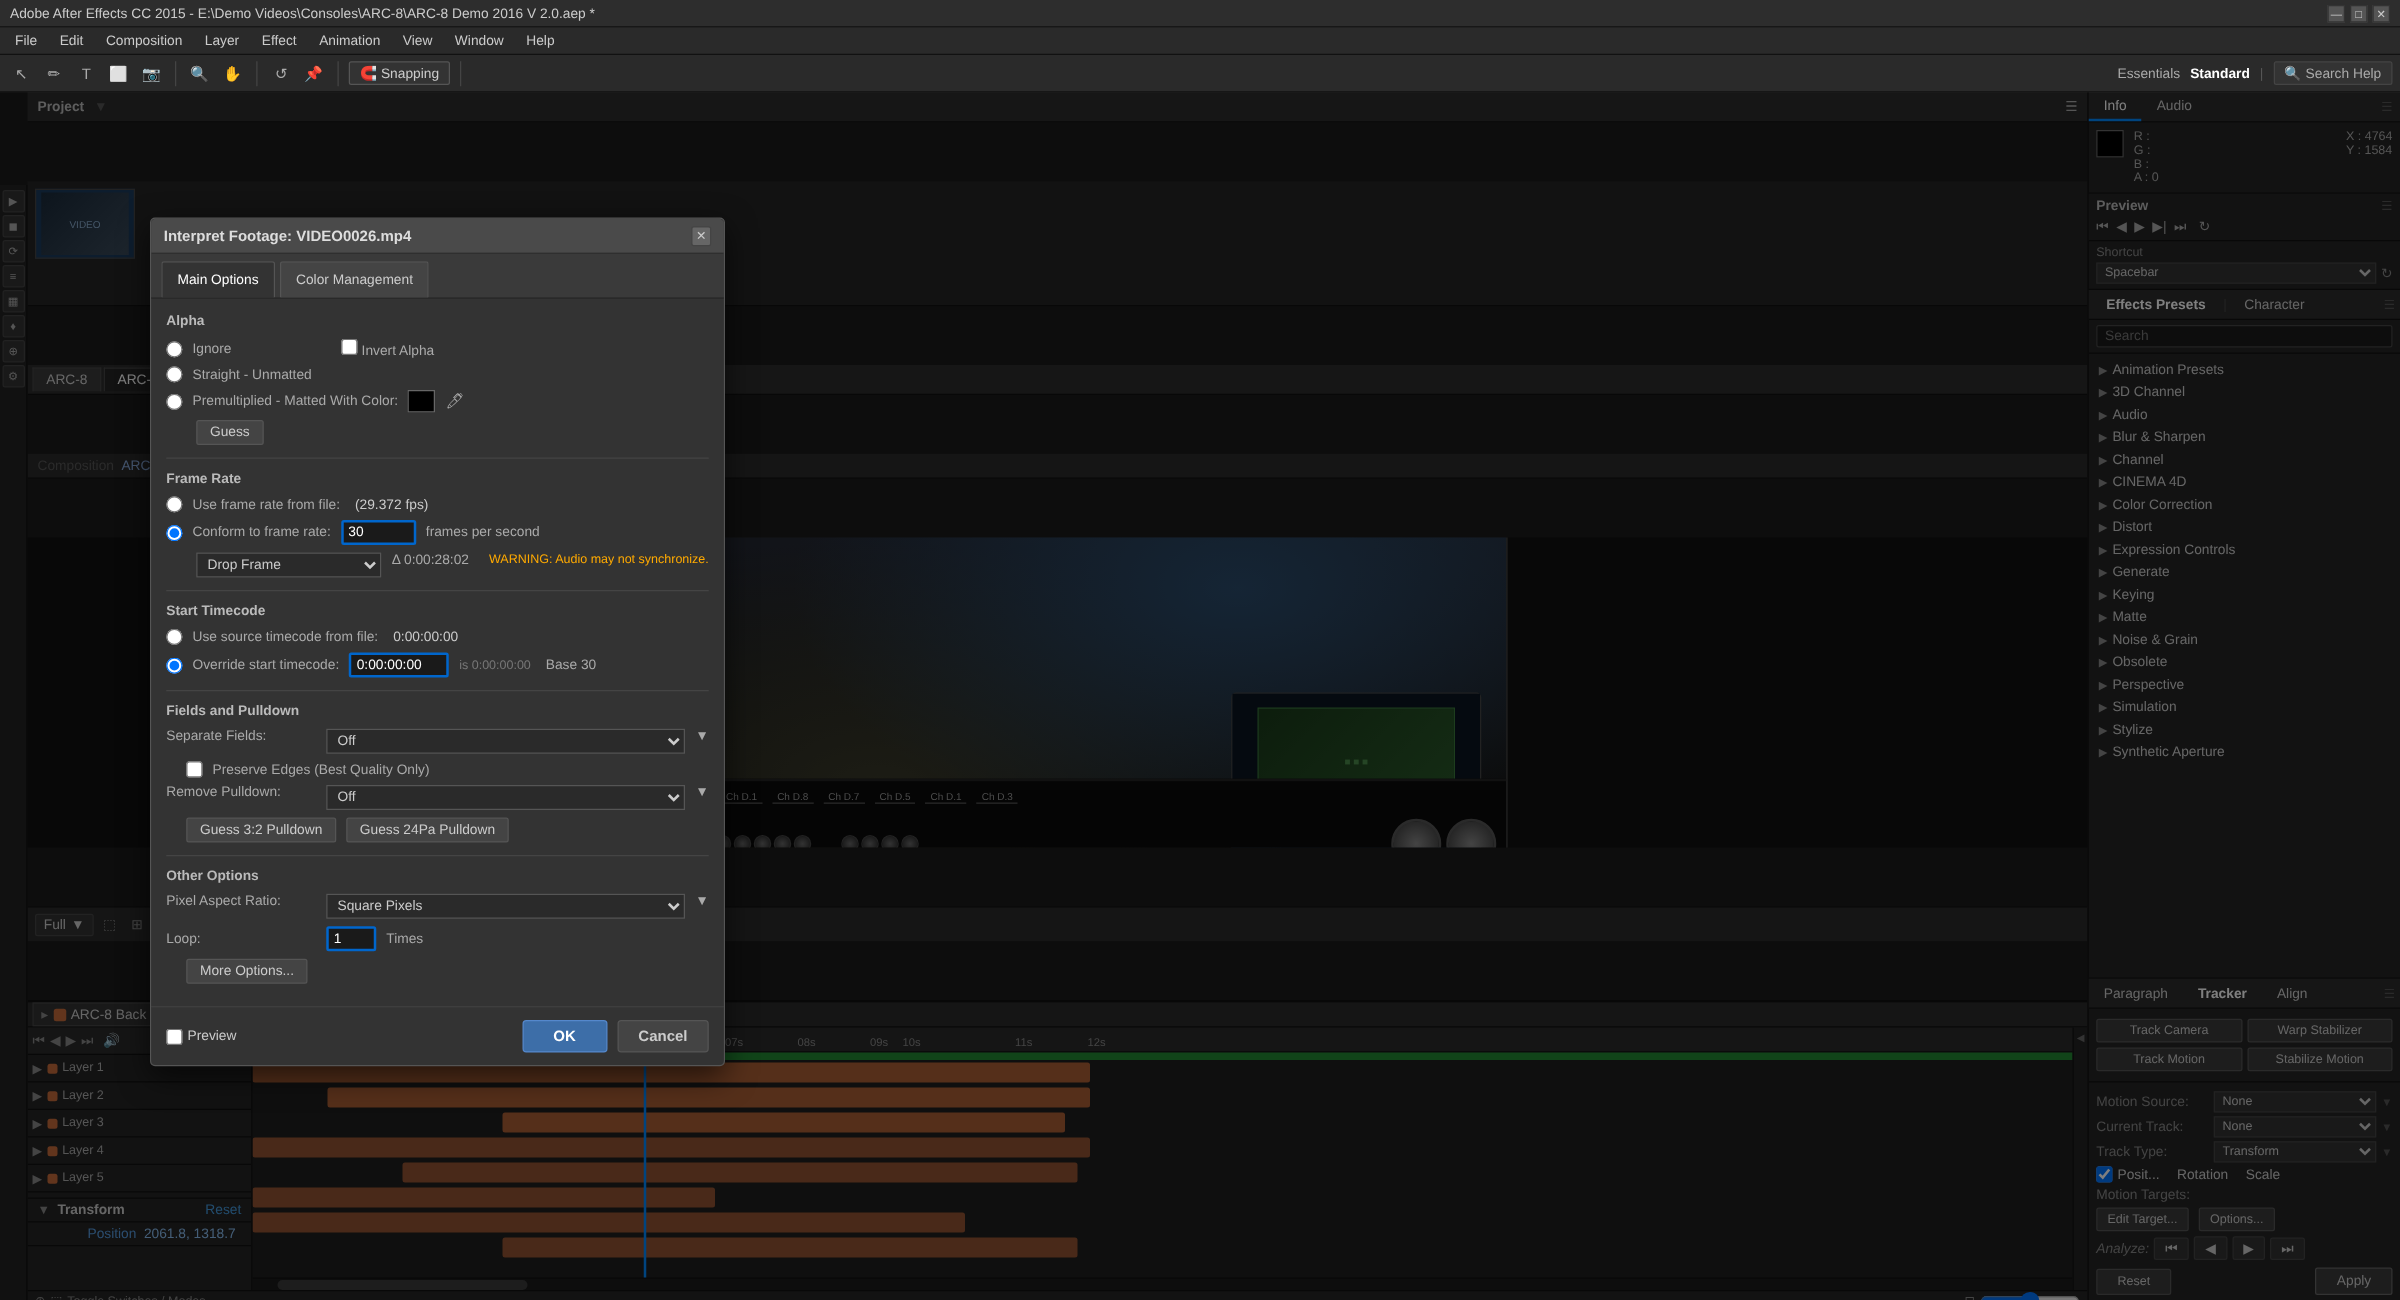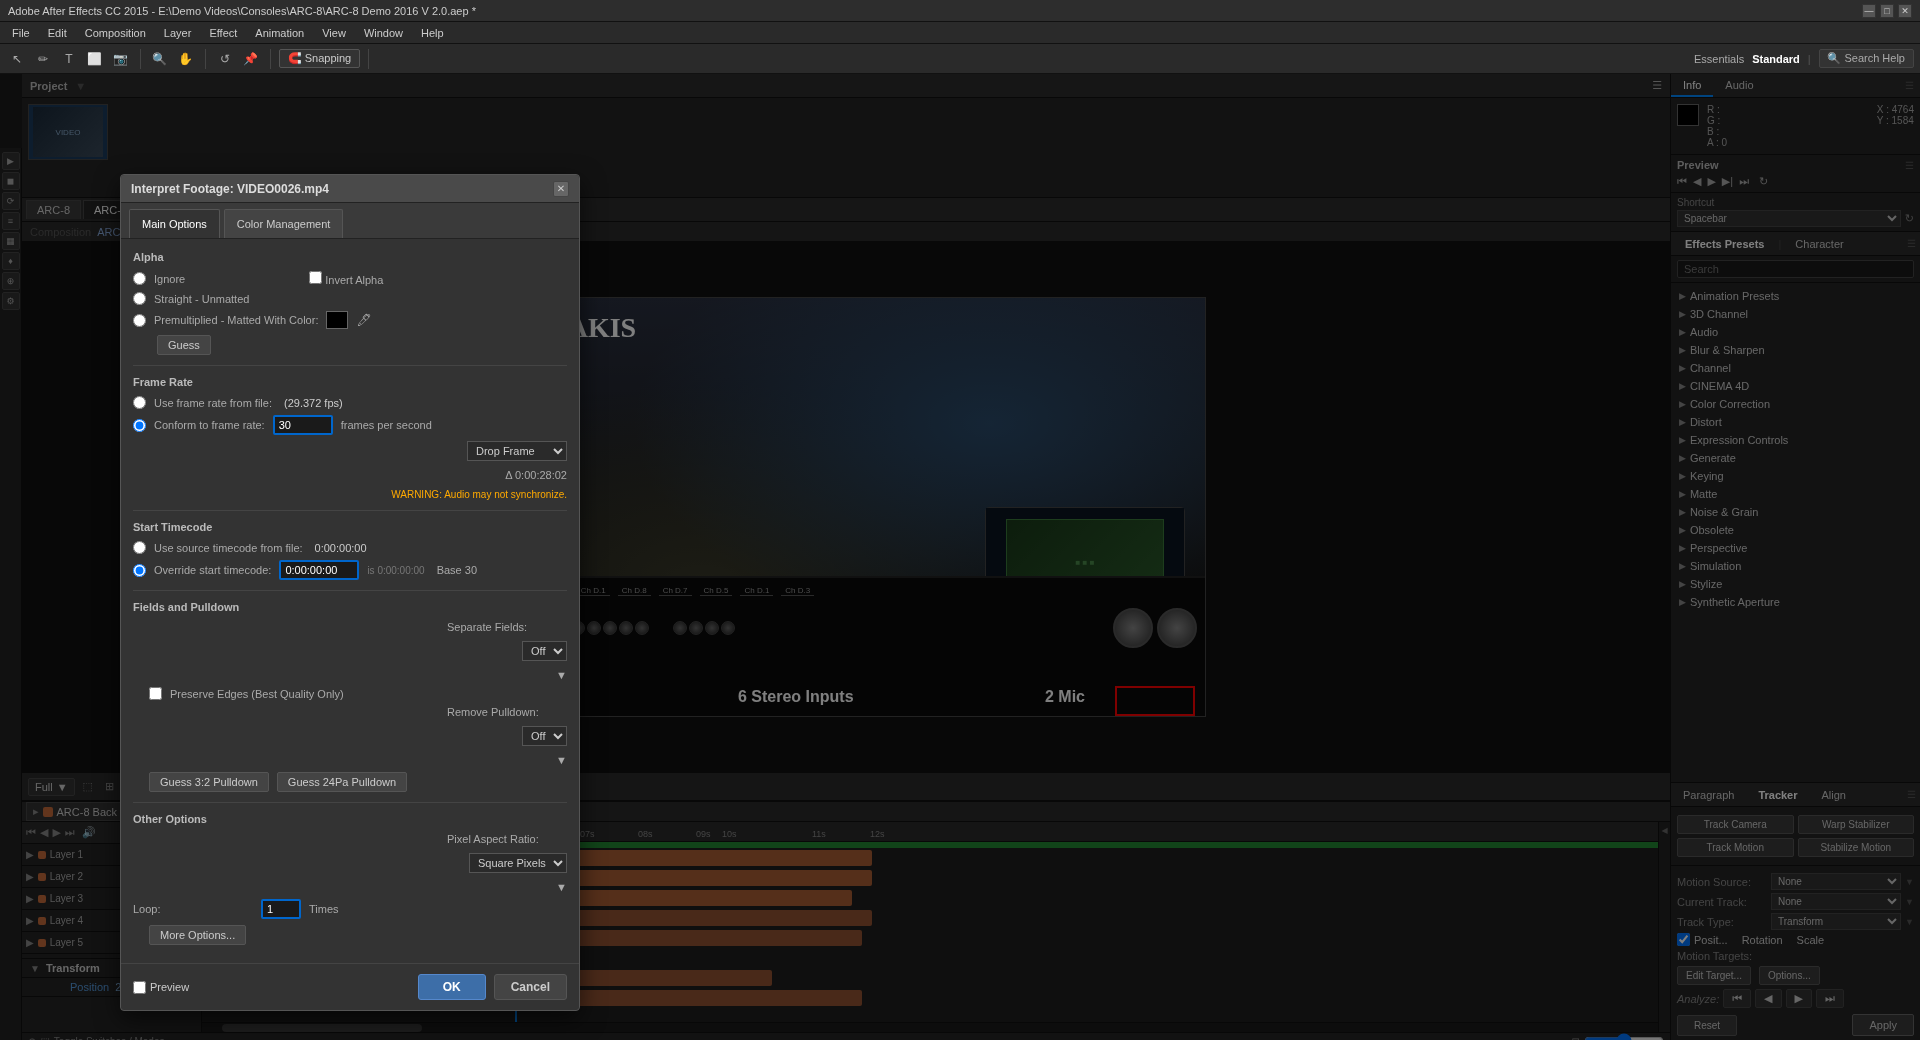--- a/index.html
+++ b/index.html
@@ -119,20 +119,21 @@
       font-size: 9px; color: #aaa;
       border-radius: 2px;
     }
 
     
     .center-area {
       flex: 1;
       display: flex;
       flex-direction: column;
       margin-left: 22px;
+      gap: 47px;
     }
 
     .composition-tabs {
       height: 24px;
       background: #2d2d2d;
       display: flex;
       align-items: center;
       border-bottom: 1px solid #111;
       padding: 0 4px;
     }
@@ -517,24 +518,23 @@
       margin: 10px 0;
     }
     .modal-sub-title {
       font-size: 11px;
       font-weight: bold;
       color: #bbb;
       margin-bottom: 8px;
     }
     .modal-dropdown-row {
       display: flex;
-      align-items: flex-end;
+      align-items: flex-start;
       gap: 8px;
       margin: 6px 0;
-      flex-direction: column;
     }
     .modal-dropdown-label { width: 120px; color: #aaa; font-size: 11px; }
     .modal-dropdown-select {
       flex: 1;
       background: #2a2a2a;
       border: 1px solid #555;
       color: #ccc;
       font-size: 11px;
       padding: 2px 4px;
     }
@@ -1147,21 +1147,21 @@
         <div class="modal-tab active">Main Options</div>
         <div class="modal-tab">Color Management</div>
       </div>
 
       <div class="modal-body">
 
         <div class="modal-section-title">Alpha</div>
         <div class="modal-row">
           <input type="radio" name="alpha" class="modal-radio" style="">
           <span class="modal-label">Ignore</span>
-          <span style="margin-left: 116px;">
+          <span style="margin-left: 80px;">
             <input type="checkbox" style="">
             <span class="modal-label">Invert Alpha</span>
           </span>
         </div>
         <div class="modal-row">
           <input type="radio" name="alpha" class="modal-radio" style="">
           <span class="modal-label">Straight - Unmatted</span>
         </div>
         <div class="modal-row">
           <input type="radio" name="alpha" class="modal-radio" style="">

